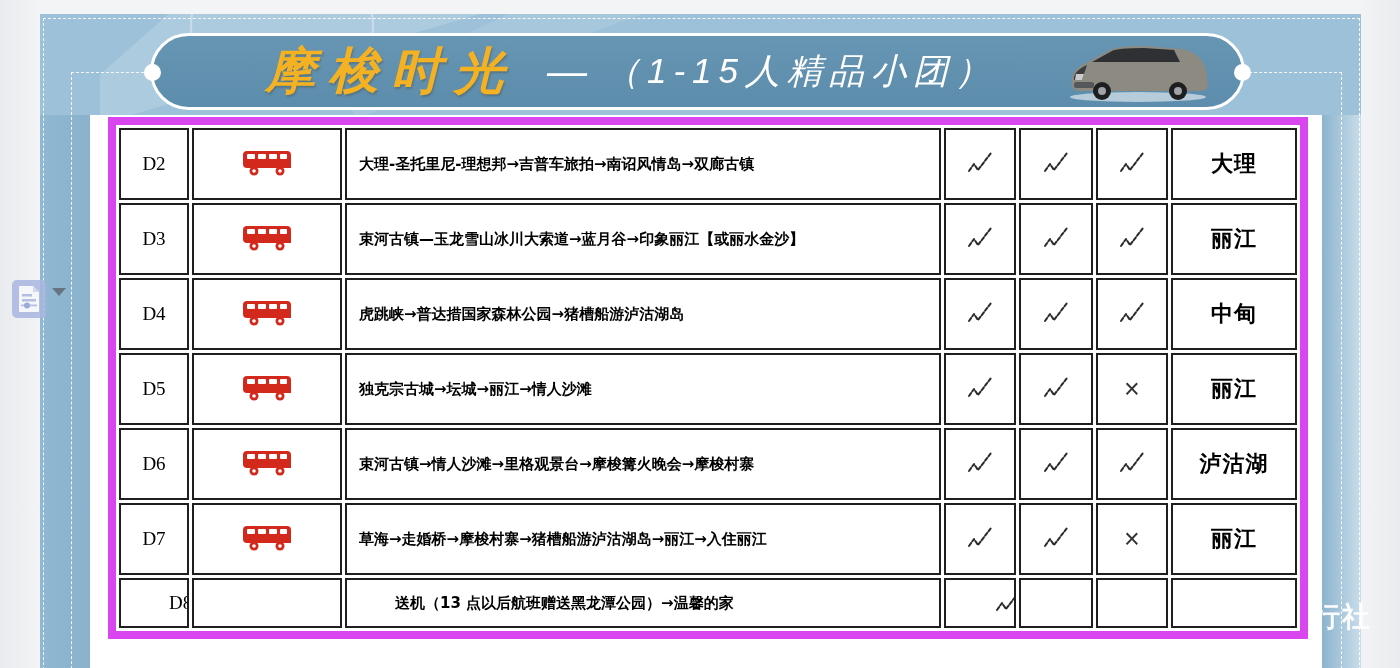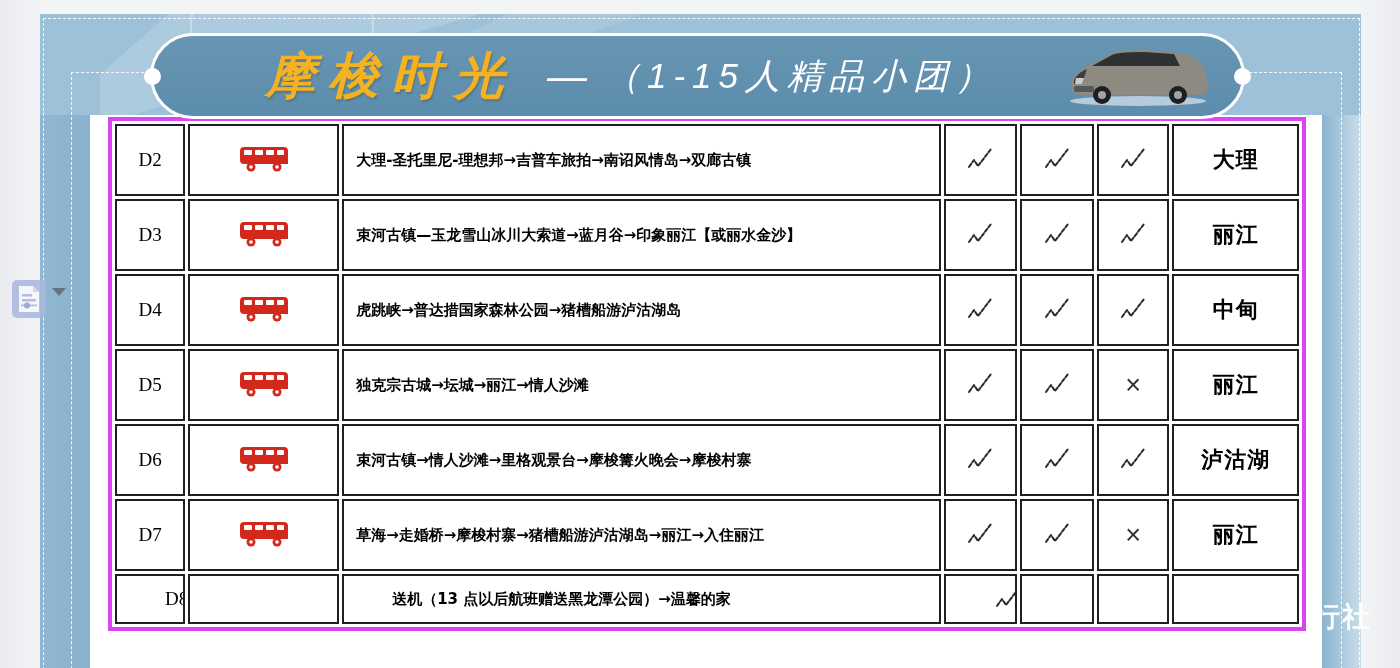--- a/index.html
+++ b/index.html
@@ -23,21 +23,21 @@
   }
   .strip-shade-left{position:absolute;left:40px;top:115px;width:50px;height:553px;
     background:linear-gradient(90deg,rgba(35,100,150,.10),rgba(35,100,150,.16));}
   .strip-shade-right{position:absolute;left:1322px;top:115px;width:39px;height:553px;
     background:linear-gradient(90deg,rgba(35,100,150,.14),rgba(255,255,255,.45));}
   .ants{position:absolute;border:1px dashed rgba(255,255,255,.9);pointer-events:none;}
   .ants-outer{left:43px;top:18px;width:1315px;height:700px;}
   .ants-inner{left:71px;top:72px;width:1269px;height:700px;}
   
   .pill{
-    position:absolute;left:150px;top:33px;width:1095px;height:86px;z-index:4;
+    position:absolute;left:150px;top:33px;width:1095px;height:77px;z-index:4;
     background:linear-gradient(180deg,#6795b4,#5d8dac);
     border:3px solid #ffffff;border-radius:45px;box-sizing:border-box;
     display:flex;align-items:center;
   }
   .pill-dot{position:absolute;width:17px;height:17px;background:#ffffff;border-radius:50%;top:50%;margin-top:-8px;z-index:5;}
   .dot-left{left:-9px;}
   .dot-right{right:-9px;}
   .pill-title{
     margin-left:112px;color:#f4b223;font-size:50px;font-weight:bold;font-style:italic;
     letter-spacing:13px;text-shadow:1px 2px 2px rgba(60,40,0,.25);white-space:nowrap;
@@ -45,21 +45,21 @@
   }
   .pill-dash{color:#ffffff;font-size:40px;font-weight:300;margin:0 18px 0 30px;font-style:italic;}
   .pill-sub{
     color:#ffffff;font-size:35px;font-weight:300;font-style:italic;letter-spacing:7px;white-space:nowrap;
   }
   .pill-van{margin-left:auto;margin-right:28px;display:flex;align-items:center;}
   
   table.itin{
     position:absolute;left:108px;top:117px;width:1198px;z-index:3;
     border-collapse:separate;border-spacing:3px;table-layout:fixed;
-    background:#ffffff;border:4px solid #d946ef;
+    background:#ffffff;border:8px solid #d946ef;
   }
   table.itin td{
     border:2px solid #1f1f1f;background:#ffffff;vertical-align:middle;
     color:#000;overflow:hidden;
   }
   td.day-cell{font-family:"Liberation Serif","DejaVu Serif",serif;font-size:19px;text-align:center;}
   td.bus-cell{text-align:center;}
   td.desc-cell{font-size:15px;font-weight:700;line-height:30px;padding:2px 12px;text-align:left;
     font-family:"DejaVu Sans",sans-serif;}
   td.check-cell{text-align:center;}

